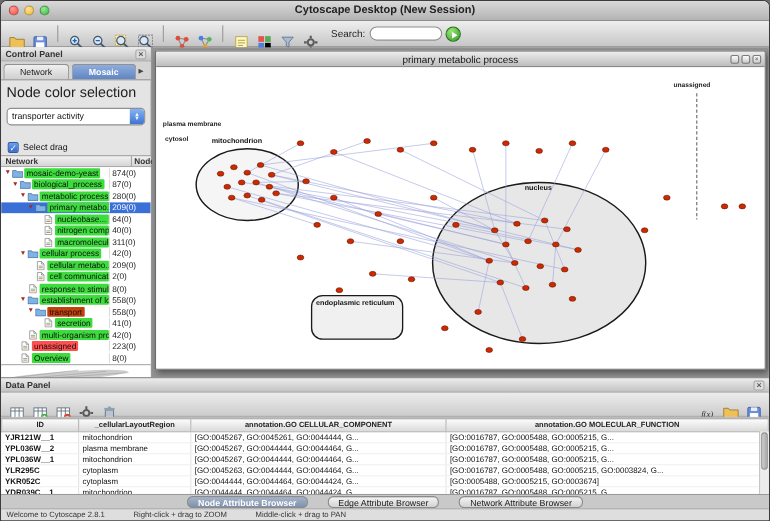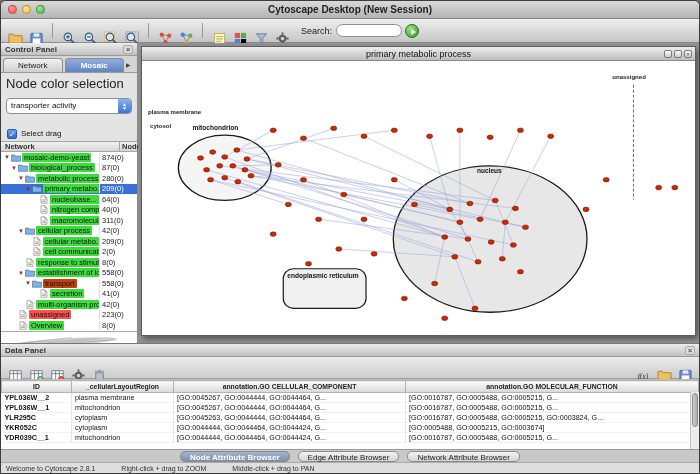--- a/index.html
+++ b/index.html
@@ -97,21 +97,21 @@
   td{font-size:7.2px;color:#111;height:10px;padding:0 3px;border-right:1px solid #e4e4e4;
     border-bottom:1px solid #f1f1f1;white-space:nowrap;overflow:hidden}
   td:first-child{font-weight:bold}
   th:nth-child(1),td:nth-child(1){width:70px}
   th:nth-child(2),td:nth-child(2){width:102px}
   th:nth-child(3),td:nth-child(3){width:232px}
   .dp-scroll{position:absolute;right:0;top:12px;bottom:0;width:9px;background:#ececec;border-left:1px solid #c5c5c5}
   .dp-thumb{margin:1px;height:34px;background:linear-gradient(90deg,#cfcfcf,#a9a9a9);border:1px solid #8f8f8f;border-radius:4px}
   
   .attr-tabs{height:13px;flex:0 0 13px;background:#c9c9c9;border-top:1px solid #9a9a9a;
-    display:flex;justify-content:center;align-items:center;gap:8px}
+    display:flex;justify-content:center;align-items:center;gap:18px}
   .attr-tab{font-size:8px;padding:0 9px;height:11px;line-height:11px;border:1px solid #8b8b8b;
     border-radius:5px;background:linear-gradient(#f4f4f4,#d2d2d2);color:#222}
   .attr-tab.active{background:linear-gradient(#a4b4cc,#7e90ab);color:#fff;font-weight:bold}
   .statusbar{height:11px;flex:0 0 11px;background:#dedede;border-top:1px solid #aaa;
     display:flex;align-items:center;font-size:7px;color:#333}
   .statusbar span{margin-left:8px}
   .statusbar span:first-child{margin-left:5px}
   .statusbar span+span{margin-left:26px}
 </style>
 </head>
@@ -692,20 +692,26 @@
         <thead>
             <tr id="attr-head">
               <th>ID</th>
               <th>_cellularLayoutRegion</th>
               <th>annotation.GO CELLULAR_COMPONENT</th>
               <th>annotation.GO MOLECULAR_FUNCTION</th>
             </tr>
           </thead>
         <tbody id="attr-body">
             <tr>
+              <td>YJR121W__1</td>
+              <td>mitochondrion</td>
+              <td>[GO:0045267, GO:0045261, GO:0044444, G...</td>
+              <td>[GO:0016787, GO:0005488, GO:0005215, G...</td>
+            </tr>
+            <tr>
               <td>YPL036W__2</td>
               <td>plasma membrane</td>
               <td>[GO:0045267, GO:0044444, GO:0044464, G...</td>
               <td>[GO:0016787, GO:0005488, GO:0005215, G...</td>
             </tr>
             <tr>
               <td>YPL036W__1</td>
               <td>mitochondrion</td>
               <td>[GO:0045267, GO:0044444, GO:0044464, G...</td>
               <td>[GO:0016787, GO:0005488, GO:0005215, G...</td>

